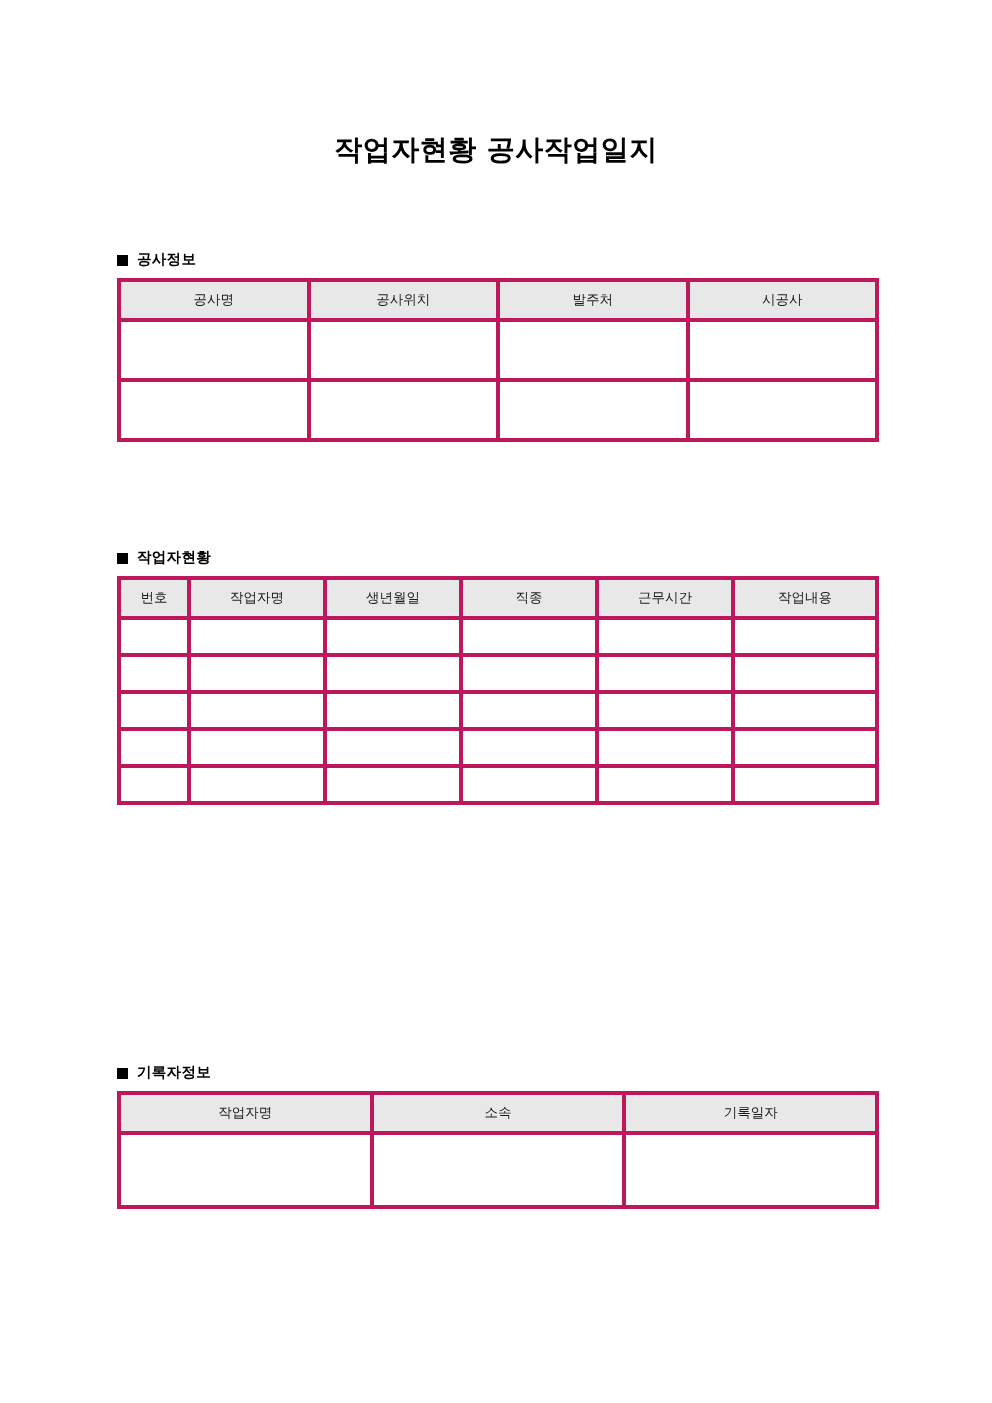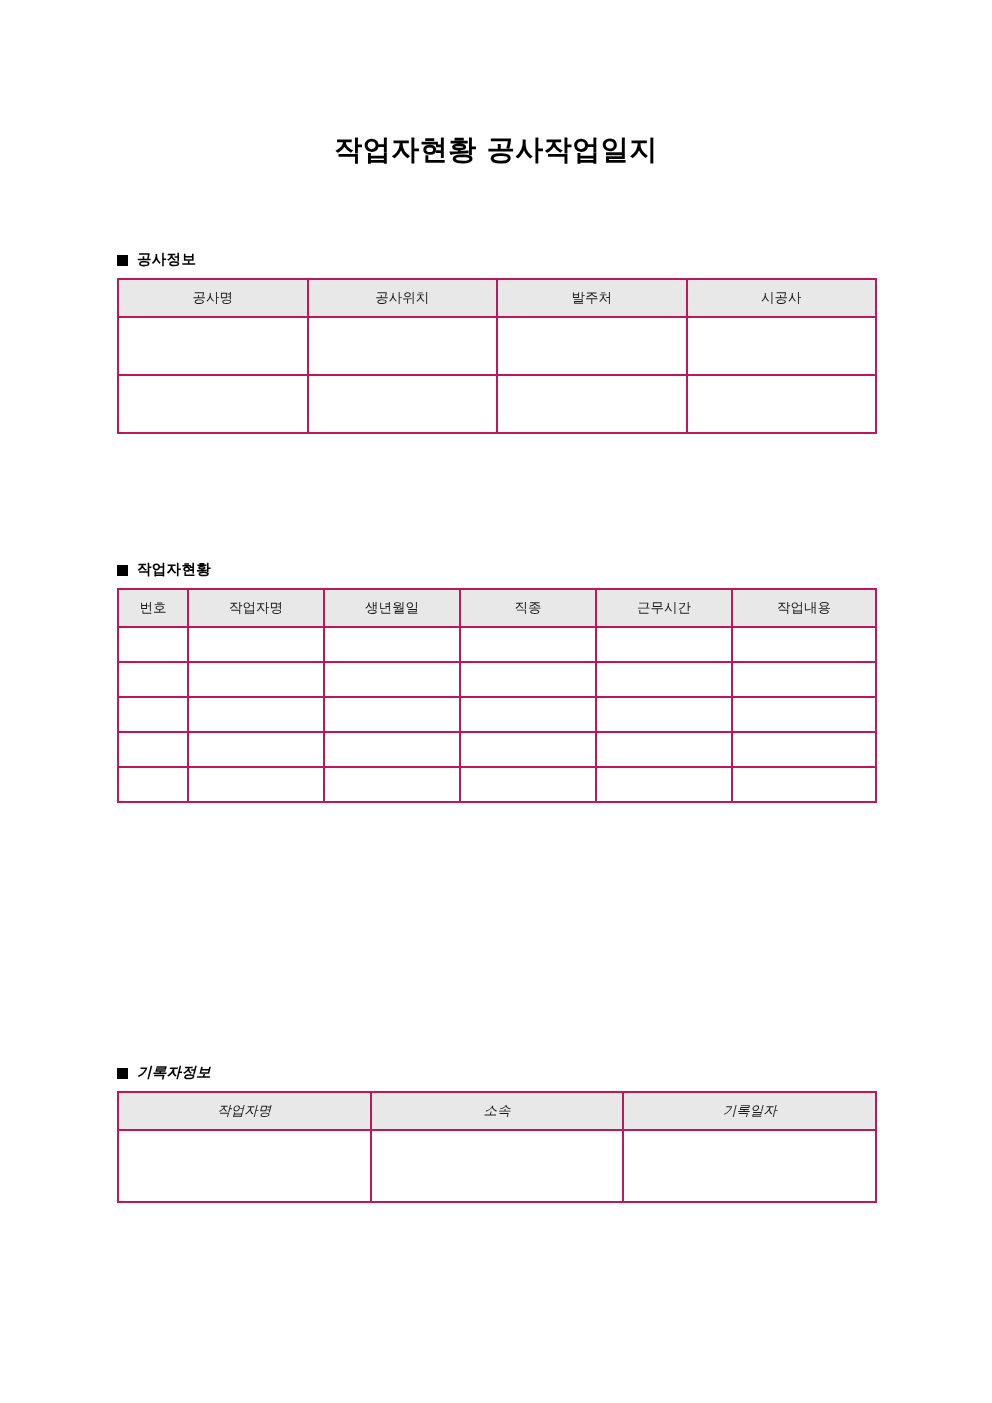--- a/index.html
+++ b/index.html
@@ -65,21 +65,21 @@
     letter-spacing: 0.3px;
   }
 
   table.form-table {
     border-collapse: collapse;
     width: 758px;
     table-layout: fixed;
   }
   table.form-table th,
   table.form-table td {
-    border: 2px solid #be185d;
+    border: 4px solid #be185d;
     font-size: 13.5px;
     font-weight: normal;
     padding: 0;
     margin: 0;
     text-align: center;
     vertical-align: middle;
     color: #1a1a1a;
   }
   table.form-table th {
     background: #e8e8e8;
@@ -150,21 +150,21 @@
         <tr>
           <td class="blank"></td>
           <td class="blank"></td>
           <td class="blank"></td>
           <td class="blank"></td>
         </tr>
       </tbody>
     </table>
   </div>
 
-  <div class="section" id="section-worker-status" style="top:558px;">
+  <div class="section" id="section-worker-status" style="top:546px;">
     <div class="section-heading">
       <span class="bullet-square"></span>
       <span class="section-heading-label">작업자현황</span>
     </div>
     <table class="form-table" id="table-worker-status">
       <colgroup>
         <col class="c-no">
           <col class="c-name">
           <col class="c-birth">
         <col class="c-job">
@@ -218,21 +218,21 @@
           <td class="blank"></td>
           <td class="blank"></td>
           <td class="blank"></td>
           <td class="blank"></td>
         </tr>
       </tbody>
     </table>
   </div>
 
 
-  <div class="section" id="section-recorder-info" style="top:1061px;font-style:italic;">
+  <div class="section" id="section-recorder-info" style="top:1061px;">
     <div class="section-heading">
       <span class="bullet-square"></span>
       <span class="section-heading-label">기록자정보</span>
     </div>
     <table class="form-table" id="table-recorder-info">
       <colgroup>
           <col>
           <col>
           <col>
         </colgroup>

